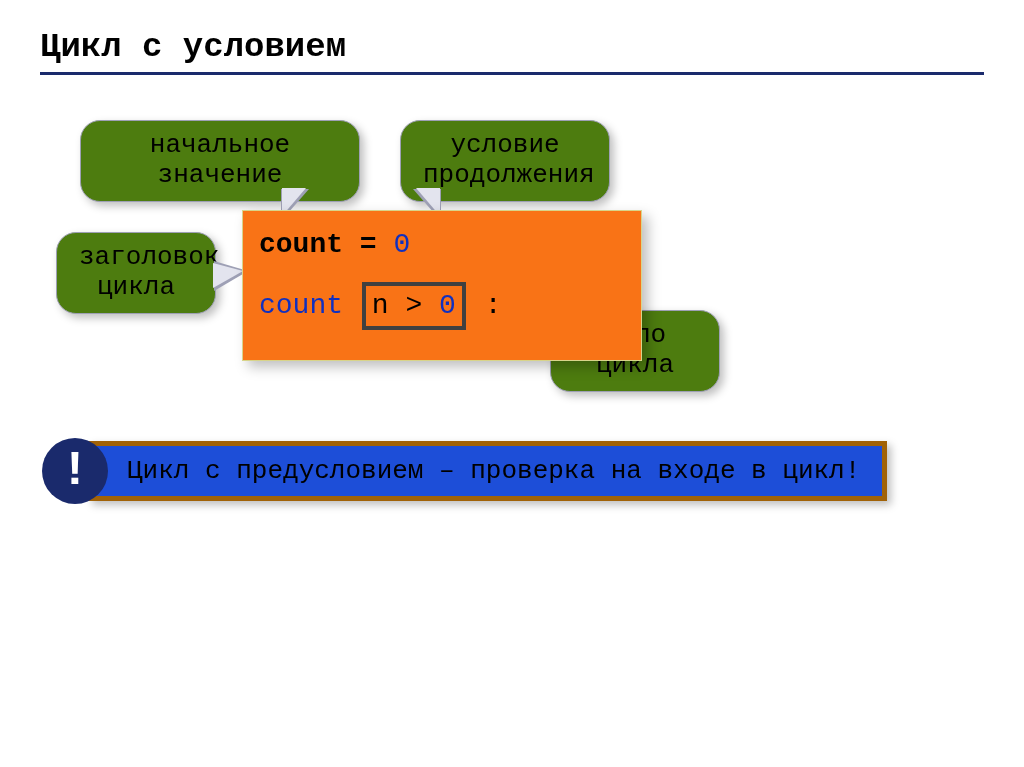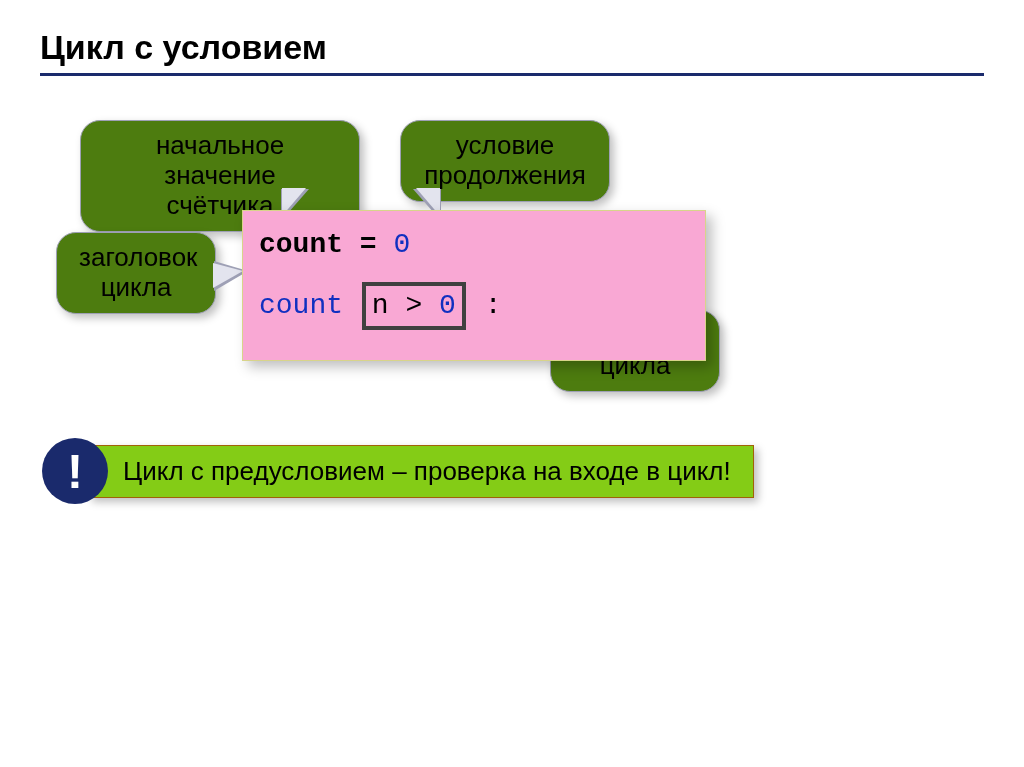--- a/index.html
+++ b/index.html
@@ -1,15 +1,15 @@
 <!DOCTYPE html>
 <html><head>
 <meta charset="utf-8">
 <style>
-  * { box-sizing: border-box; margin: 0; padding: 0; }
+  * { box-sizing: border-box; margin: 0; padding: 0; font-family: Liberation Mono, monospace; }
   body {
     font-family: Arial, Helvetica, sans-serif;
     background: #fff;
     width: 1024px;
     height: 767px;
     position: relative;
   }
   .slide {
     padding: 28px 40px;
     position: relative;
@@ -108,22 +108,22 @@
     border-bottom: 17px solid transparent;
     border-right: 30px solid #e3e4ee;
     right: -1px; top: 2px;
   }
 
   
   .codebox {
     position: absolute;
     left: 242px;
     top: 210px;
-    width: 464px;
-    background: #f9a8d4;
+    width: 400px;
+    background: #f97316;
     border: 1px solid #d8d48a;
     box-shadow: 6px 6px 12px rgba(0,0,0,0.25);
     padding: 14px 10px 14px 16px;
     font-family: "Courier New", monospace;
     font-size: 28px;
     line-height: 1.45;
   }
   .codebox .kw { color: #1030c0; }
   .codebox .sym { color: #000; font-weight: bold; }
   .codebox .num { color: #1030c0; }
@@ -157,39 +157,38 @@
     font-size: 48px;
     font-weight: bold;
     display: flex;
     align-items: center;
     justify-content: center;
     margin-right: -20px;
     z-index: 2;
     position: relative;
   }
   .note-bar {
-    background: #84cc16;
-    border: 1px solid #a16207;
+    background: #1d4ed8;
+    border: 5px solid #a16207;
     box-shadow: 4px 4px 8px rgba(0,0,0,0.25);
     padding: 10px 22px 10px 34px;
     font-size: 26px;
     color: #000;
   }
 </style>
 </head>
 <body>
 
 <div class="slide">
 
   <div class="title">Цикл с условием</div>
   <hr class="title-rule">
 
   <div class="callout" style="left:80px; top:120px; width:280px;">
     <span>начальное значение</span><br>
-    <span>счётчика</span>
     <div class="tail tail-down-right" style="left:200px; top:68px;"></div>
   </div>
 
   <div class="callout" style="left:400px; top:120px; width:210px;">
     <span>условие</span><br>
     <span>продолжения</span>
     <div class="tail tail-down-left" style="left:40px; top:68px;"></div>
   </div>
 
   <div class="callout" style="left:56px; top:232px; width:160px;">

